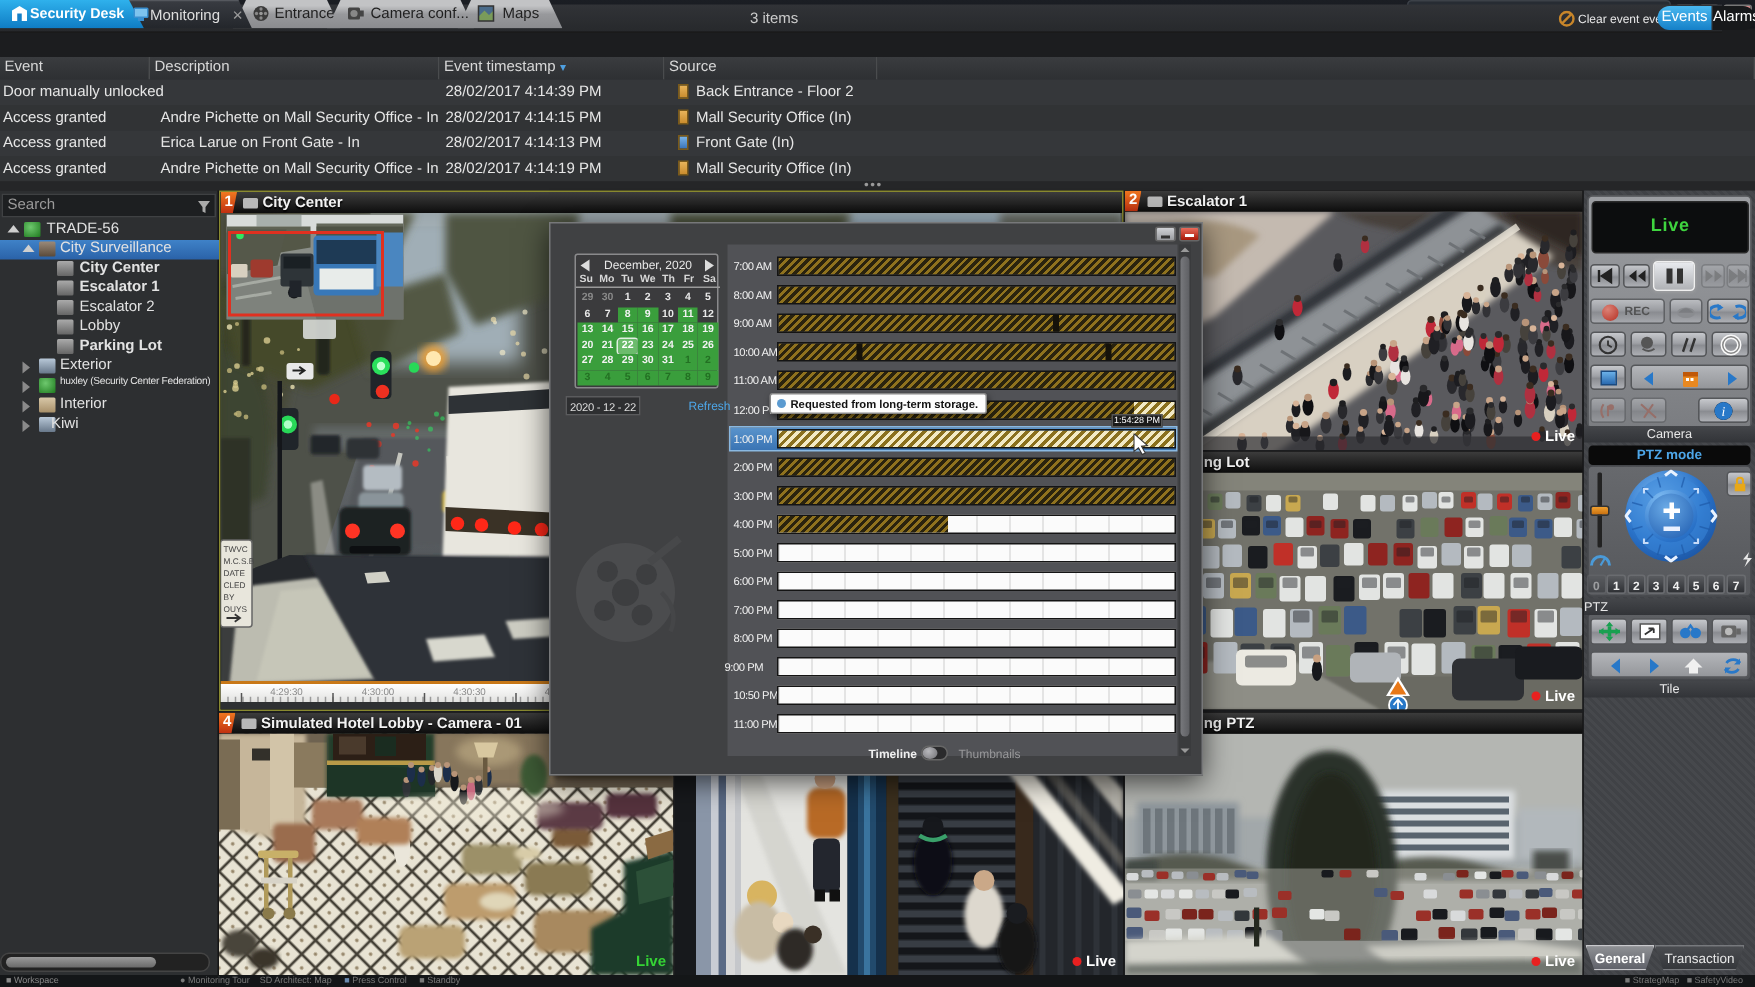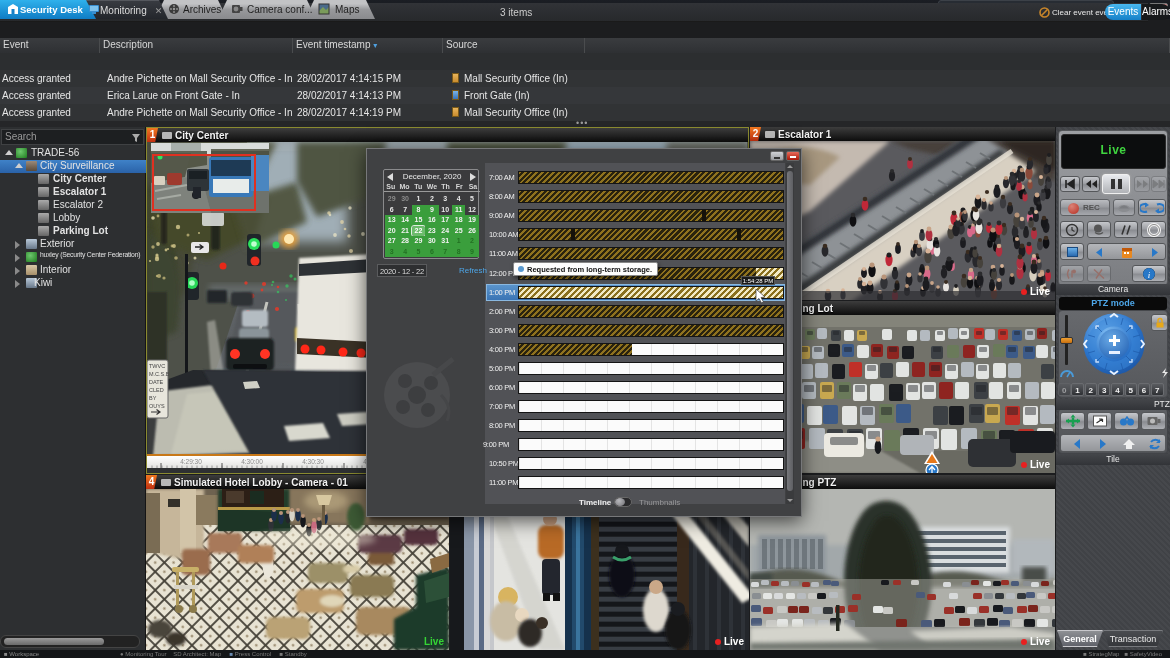--- a/index.html
+++ b/index.html
@@ -71,21 +71,21 @@
 .bar{position:absolute;left:151px;width:266px;height:13px;border:1px solid #141414}
 .hatch{background:repeating-linear-gradient(135deg,#8f721e 0 1.8px,#2a230e 1.8px 4px)}
 .hatchw{background:repeating-linear-gradient(135deg,#f2eac6 0 2.2px,#8a701e 2.2px 4.4px)}
 .wbar{background:#fbfbfb;background-image:repeating-linear-gradient(90deg,#e4e4e4 0 1px,transparent 1px 22px)}
 
 #taskbar{left:0;top:650px;width:1170px;height:8px;background:#141618;z-index:30}
 </style></head><body>
 <div class="abs" id="tabbar">
   <div class="tab tab-gray" style="left:305px;width:70px;padding-left:30px">Maps</div>
   <div class="tab tab-gray" style="left:218px;width:98px;padding-left:29px">Camera conf...</div>
-  <div class="tab tab-gray" style="left:155px;width:72px;padding-left:28px">Archives</div>
+  <div class="tab tab-gray" style="left:155px;width:72px;padding-left:28px">Entrance</div>
   <div class="tab tab-act" style="left:74px;width:94px;padding-left:26px">Monitoring<span style="color:#9a9a9a;font-size:9px;margin-left:8px">✕</span></div>
   <div class="tab tab-sd" style="padding-left:20px;font-size:9.5px">Security Desk</div>
   <svg class="tico" style="left:7px;z-index:6" viewBox="0 0 12 12">
       <path d="M6 1 L11 4 V11 H1 V4 Z" fill="#fff"></path>
       <rect x="4.5" y="6" width="3" height="5" fill="#1580c8"></rect>
     </svg>
   <svg class="tico" style="left:88px;z-index:6" viewBox="0 0 12 12">
       <rect x="1" y="2" width="10" height="7" rx="1" fill="#3a8fd0"></rect>
       <rect x="2" y="3" width="8" height="5" fill="#7ec3ee"></rect>
       <rect x="4" y="9" width="4" height="2" fill="#3a8fd0"></rect>
@@ -162,20 +162,26 @@
     <div class="txt" style="left:1052px;color:#e8e8e8;font-size:8px;top:5px">Clear event event</div>
   <div id="btn-events">Events</div>
     <div id="btn-alarms">Alarms</div>
 </div>
 <div class="abs" id="etable">
   <div class="th" style="left:0;width:100px">Event</div>
   <div class="th" style="left:100px;width:193px">Description</div>
   <div class="th" style="left:293px;width:150px">Event timestamp <span style="color:#4fa0e0;font-size:8px">▾</span></div>
   <div class="th" style="left:443px;width:142px">Source</div>
   <div class="th" style="left:585px;width:585px"></div>
+  <div class="tr" style="top:15px;background:#35373a">
+      <div style="left:2px">Door manually unlocked</div>
+      <div style="left:297px">28/02/2017 4:14:39 PM</div>
+      <div class="srcic" style="left:452px"></div>
+      <div style="left:464px">Back Entrance - Floor 2</div>
+    </div>
   <div class="tr" style="top:32px;background:#313335">
       <div style="left:2px">Access granted</div>
       <div style="left:107px">Andre Pichette on Mall Security Office - In</div>
       <div style="left:297px">28/02/2017 4:14:15 PM</div>
       <div class="srcic" style="left:452px"></div>
       <div style="left:464px">Mall Security Office (In)</div>
     </div>
   <div class="tr" style="top:49px;background:#35373a">
       <div style="left:2px">Access granted</div>
       <div style="left:107px">Erica Larue on Front Gate - In</div>
@@ -1658,21 +1664,21 @@
       <path d="M7 1 L3 6 H6 L4 11 L9 5 H6 Z" fill="#e8e8e8"></path>
     </svg>
   <div class="pbtn" style="left:2.0px;opacity:.45">0</div>
     <div class="pbtn" style="left:15.3px">1</div>
     <div class="pbtn" style="left:28.6px">2</div>
     <div class="pbtn" style="left:41.9px">3</div>
     <div class="pbtn" style="left:55.2px">4</div>
     <div class="pbtn" style="left:68.5px">5</div>
     <div class="pbtn" style="left:81.8px">6</div>
     <div class="pbtn" style="left:95.1px">7</div>
-  <div style="position:absolute;left:0;top:272px;width:114px;height:11px;background:linear-gradient(#44464a,#323438);color:#e8e8e8;font-size:8.5px;text-align:right;line-height:11px">PTZ</div>
+  <div style="position:absolute;left:0;top:272px;width:114px;height:11px;background:linear-gradient(#44464a,#323438);color:#e8e8e8;font-size:8.5px;text-align:left;line-height:11px">PTZ</div>
 
   <div class="rbtn" style="left:4px;top:285px;width:25px;height:18px">
       <svg width="23" height="16" viewBox="0 0 23 16">
         <path d="M11.5 1.5 L9 4.5 H14 Z M11.5 14.5 L9 11.5 H14 Z M4.5 8 L7.5 5.5 V10.5 Z M18.5 8 L15.5 5.5 V10.5 Z" fill="#18a050"></path>
         <path d="M11.5 4.5 V11.5 M4.5 8 H18.5" stroke="#18a050" stroke-width="2.4"></path>
       </svg>
     </div>
   <div class="rbtn" style="left:31px;top:285px;width:25px;height:18px">
       <svg width="23" height="16" viewBox="0 0 23 16">
         <rect x="5" y="3" width="13" height="10" fill="#fff" stroke="#555"></rect>

